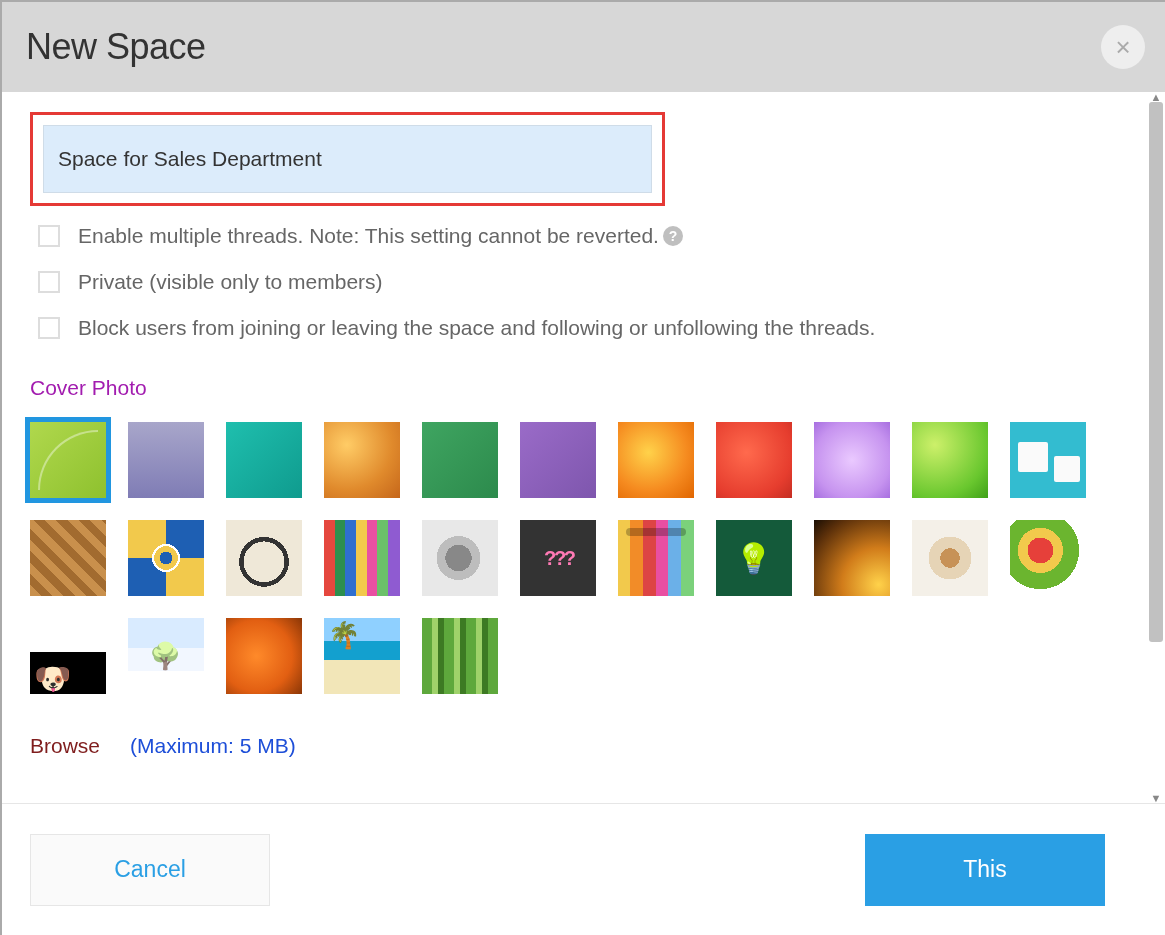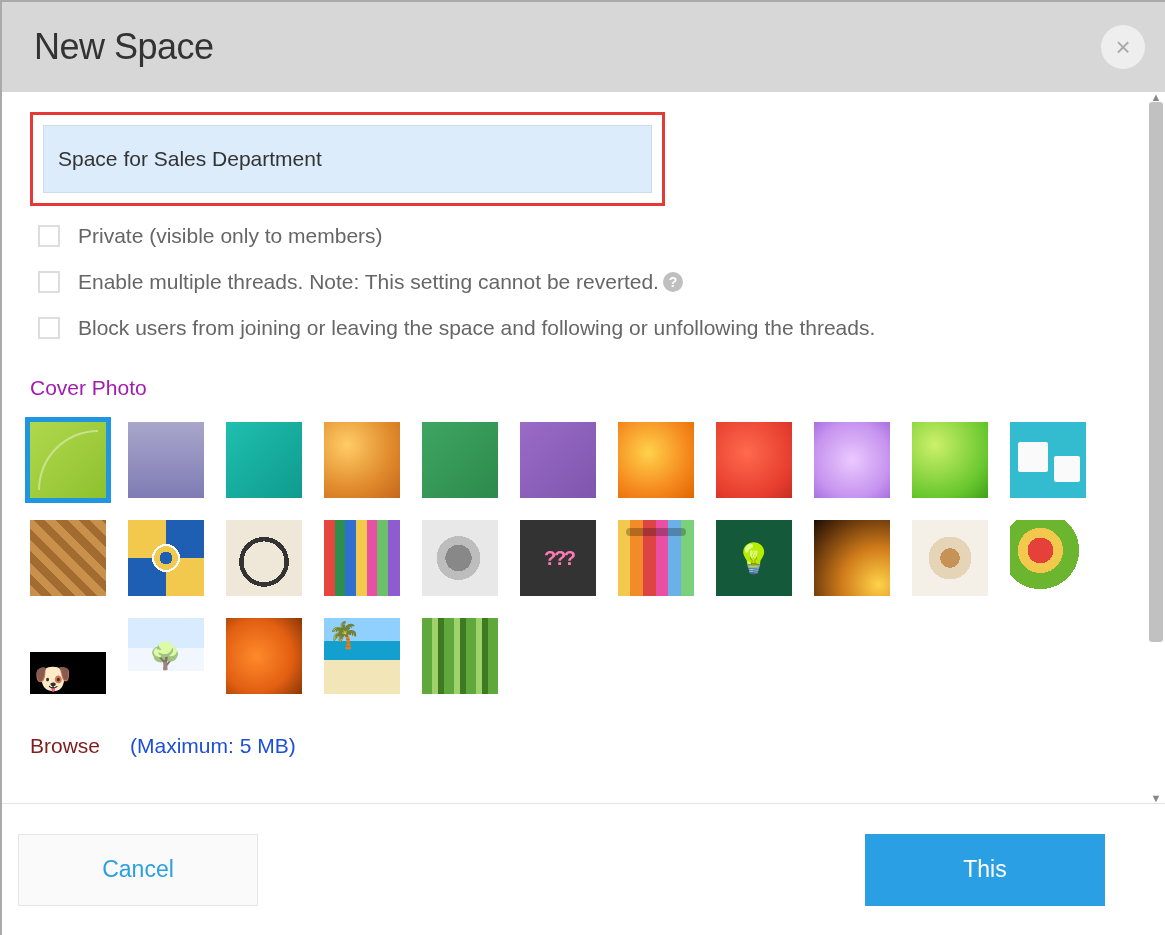--- a/index.html
+++ b/index.html
@@ -14,21 +14,21 @@
   }
   .dialog {
     display: flex;
     flex-direction: column;
     height: 100%;
   }
   .dialog-header {
     background: #d7d7d7;
     display: flex;
     align-items: flex-end;
-    padding: 0 20px 0 32px;
+    padding: 0 20px 0 24px;
     height: 90px;
     position: relative;
   }
   .dialog-title {
     font-size: 36px;
     font-weight: 300;
     color: #333;
     align-self: center;
     margin-right: 90px;
     letter-spacing: -0.5px;
@@ -245,21 +245,21 @@
     cursor: pointer;
   }
   .browse-hint {
     color: #1d4ed8;
     font-size: 21px;
     font-weight: 300;
   }
   .dialog-footer {
     background: #fff;
     border-top: 1px solid #e6e6e6;
-    padding: 28px 60px 28px 16px;
+    padding: 28px 60px 28px 28px;
     display: flex;
     align-items: center;
     justify-content: space-between;
     height: 132px;
   }
   .btn {
     height: 72px;
     min-width: 240px;
     display: inline-flex;
     align-items: center;
@@ -294,26 +294,26 @@
   <div class="dialog-body-wrap">
     <div class="dialog-body">
 
       <div class="highlight-wrap">
         <input class="name-input" type="text" value="Space for Sales Department" style="">
       </div>
 
       <div class="checkboxes">
         <div class="row">
           <div class="chk"></div>
-          <span class="chk-label">Private (visible only to members)</span>
+          <span class="chk-label">Enable multiple threads. Note: This setting cannot be reverted.</span>
+          <span class="help-icon">?</span>
         </div>
         <div class="row">
           <div class="chk"></div>
-          <span class="chk-label">Enable multiple threads. Note: This setting cannot be reverted.</span>
-          <span class="help-icon">?</span>
+          <span class="chk-label">Private (visible only to members)</span>
         </div>
         <div class="row">
           <div class="chk"></div>
           <span class="chk-label">Block users from joining or leaving the space and following or unfollowing the threads.</span>
         </div>
       </div>
 
       <div class="section-label">Cover Photo</div>
 
       <div class="photo-grid">

